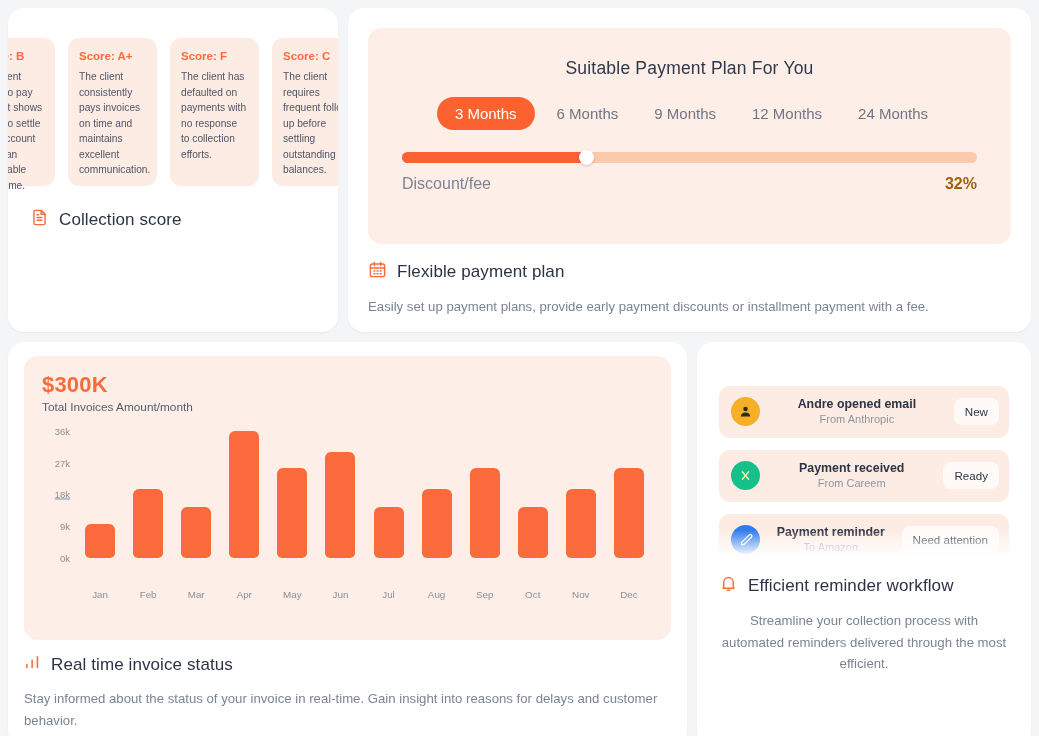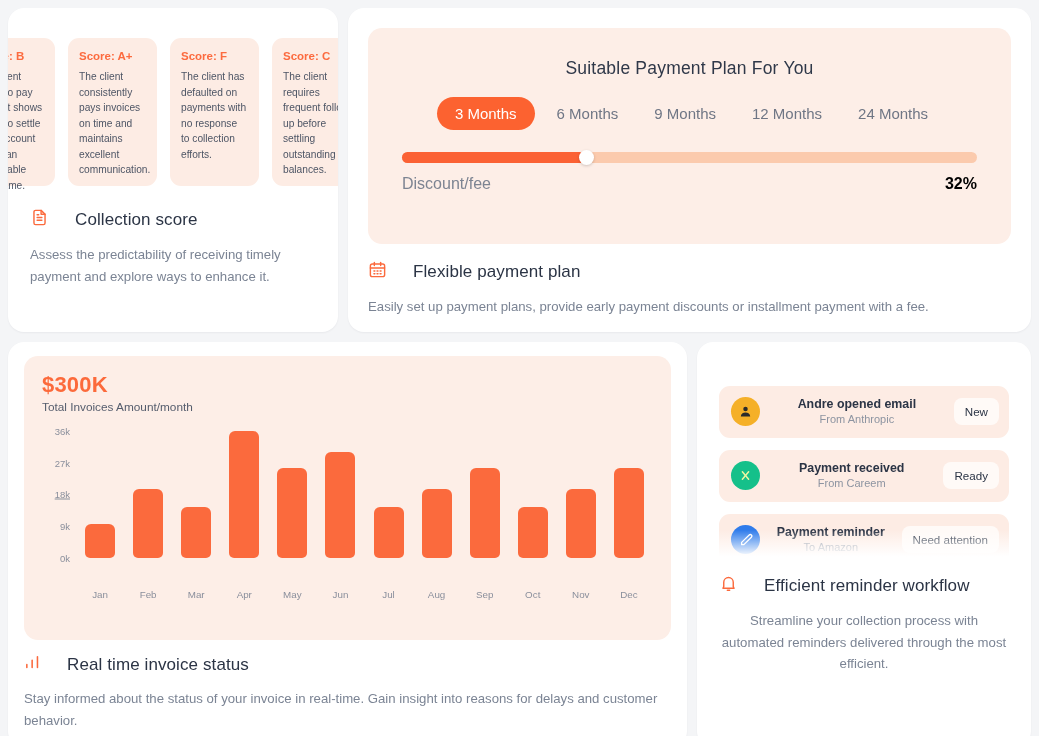--- a/index.html
+++ b/index.html
@@ -24,21 +24,21 @@
     overflow: hidden;
     position: relative;
   }
   .card-collection { width: 330px; padding: 20px 22px; }
   .card-payment   { flex: 1; padding: 20px 20px 14px 20px; }
   .card-chart     { width: 679px; padding: 14px 16px 16px 16px; }
   .card-reminder  { flex: 1; padding: 16px 22px 18px 22px; text-align: center; }
 
   
   .sec-title {
-    display: flex; align-items: center; gap: 26px;
+    display: flex; align-items: center; gap: 10px;
     font-size: 17px; color: #2b3445; font-weight: 400;
     letter-spacing: .1px;
   }
   .sec-desc {
     margin-top: 12px;
     font-size: 13.2px; line-height: 1.65; color: #7b8494;
   }
   .ico { flex: 0 0 auto; display: block; }
 
   
@@ -108,21 +108,21 @@
     position: absolute; top: 50%; left: 32%;
     width: 15px; height: 15px; margin-top: -7.5px; margin-left: -7.5px;
     border-radius: 50%; background: #ffffff;
     box-shadow: 0 1px 3px rgba(0,0,0,.18);
     cursor: pointer;
   }
   .slider-legend {
     margin-top: 12px; display: flex; justify-content: space-between;
     font-size: 16px; color: #7d8492;
   }
-  .slider-legend .val { color: #000000; font-weight: 700; }
+  .slider-legend .val { color: #a16207; font-weight: 700; }
   .payment-body { margin-top: 16px; }
 
   
   .chart-panel {
     background: #fdeee7;
     border-radius: 14px;
     padding: 16px 18px 8px 18px;
     height: 284px;
   }
   .chart-amount {
@@ -242,21 +242,20 @@
             <svg width="19" height="19" viewBox="0 0 24 24" fill="none" stroke="#fb6a3d" stroke-width="1.8" stroke-linecap="round" stroke-linejoin="round">
               <path d="M14 3H7a2 2 0 0 0-2 2v14a2 2 0 0 0 2 2h10a2 2 0 0 0 2-2V8z"></path>
               <path d="M14 3v5h5"></path>
                 <path d="M9 12h6"></path>
                 <path d="M9 15.5h6"></path>
                 <path d="M9 8.5h2"></path>
             </svg>
           </span>
           <span>Collection score</span>
         </div>
-        <div class="sec-desc">Assess the predictability of receiving timely payment and explore ways to enhance it.</div>
       </div>
     </div>
 
     <div class="card card-payment">
       <div class="plan-panel">
         <div class="plan-title">Suitable Payment Plan For You</div>
         <div class="plan-tabs" id="plan-tabs">
             <div class="plan-tab active">3 Months</div>
             <div class="plan-tab">6 Months</div>
             <div class="plan-tab">9 Months</div>

